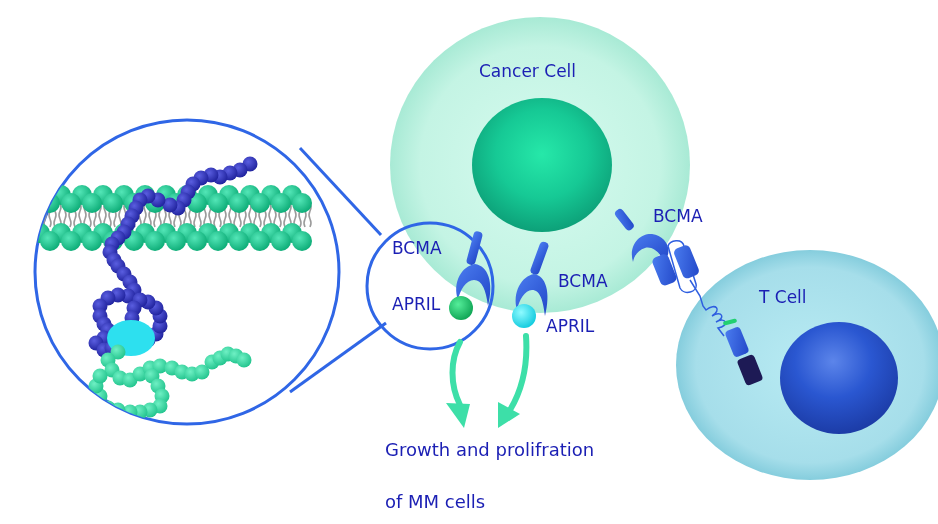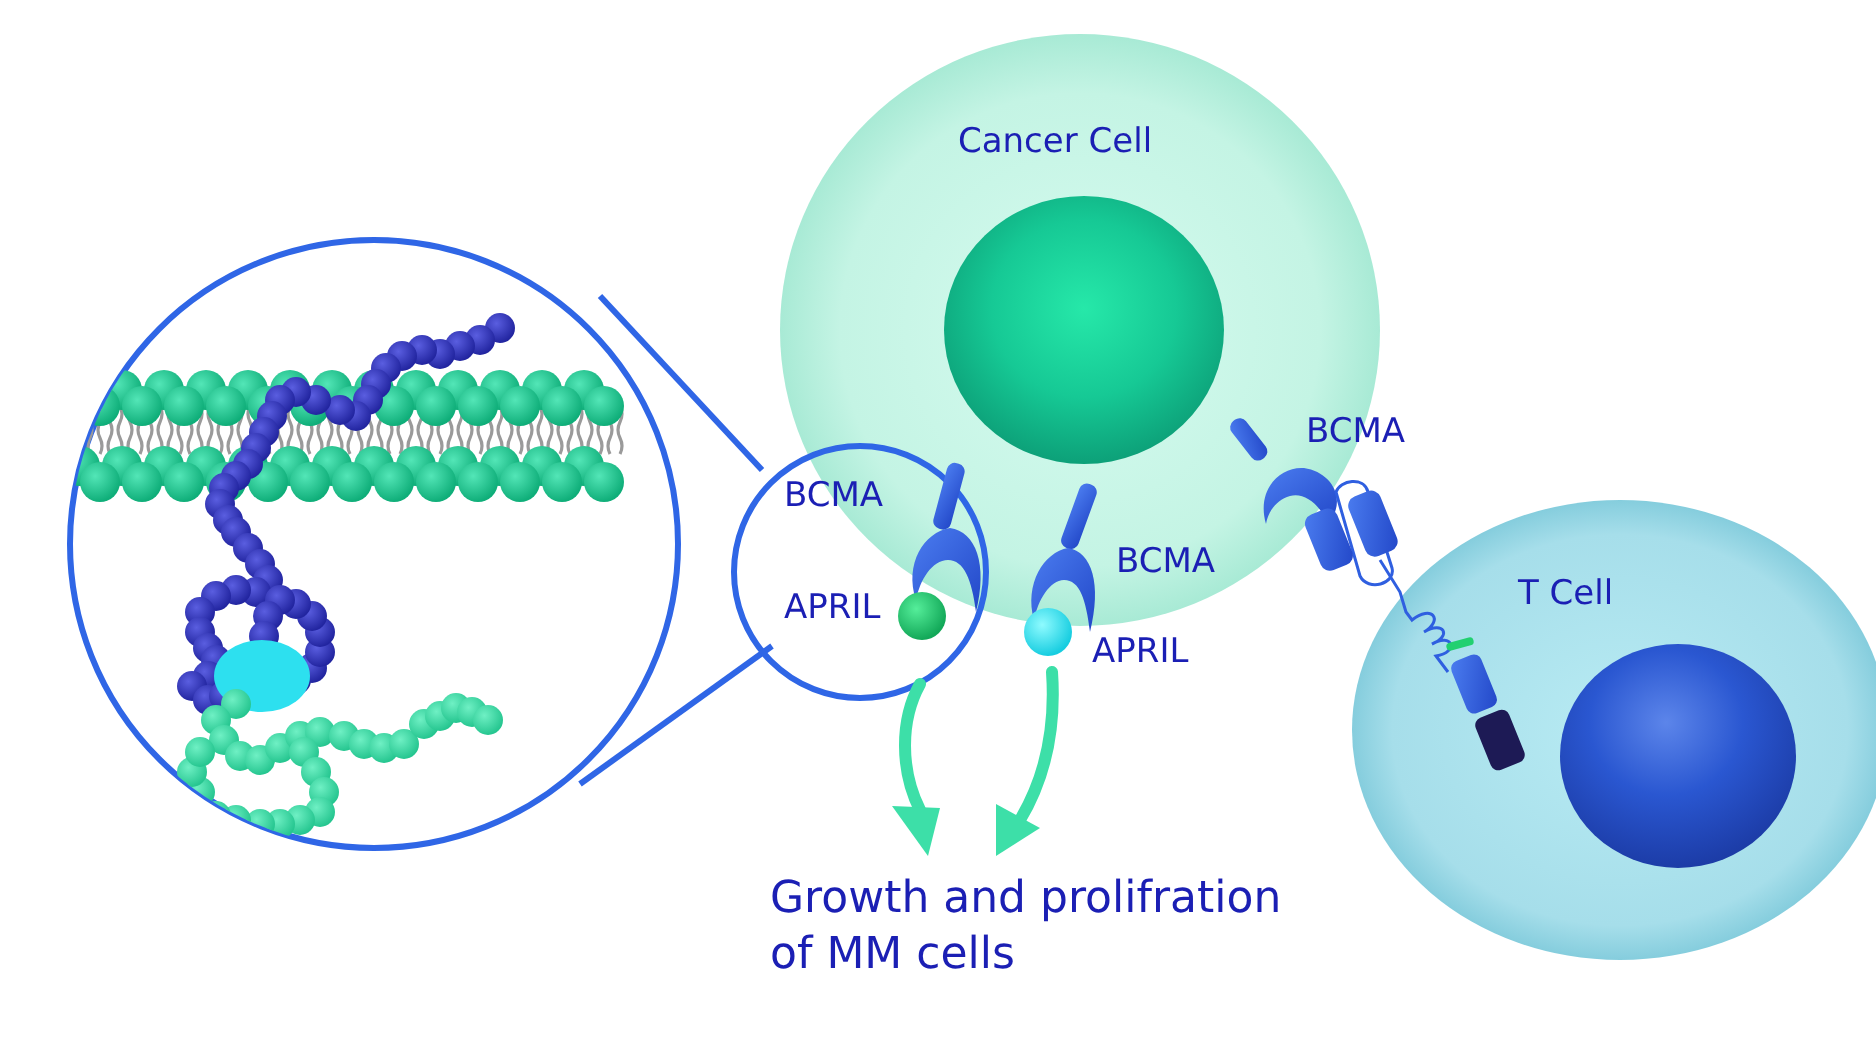--- a/index.html
+++ b/index.html
@@ -1,20 +1,20 @@
 <!DOCTYPE html>
 <html><head>
 <meta charset="utf-8">
 <style>
   html, body { margin: 0; padding: 0; background: #ffffff; }
   body { width: 938px; height: 524px; overflow: hidden; position: relative; font-family: "DejaVu Sans", sans-serif; }
   #stage { position: absolute; left: 0; top: 0; width: 800px; height: 524px; }
   .lbl { position: absolute; color: #1b1fb4; font-family: "DejaVu Sans", sans-serif; white-space: nowrap; }
   .lbl-md { font-size: 17px; }
-  .lbl-lg { font-size: 22px; line-height: 26px; }
+  .lbl-lg { font-size: 18px; line-height: 26px; }
 </style>
 </head>
 <body>
 
 <div id="stage">
 <svg width="938" height="524" viewBox="0 0 938 524" xmlns="http://www.w3.org/2000/svg">
   <defs>
     <radialGradient id="gCancerCyto" cx="50%" cy="50%" r="50%">
       <stop offset="0%" stop-color="#d6fbef"></stop>
       <stop offset="80%" stop-color="#c4f4e4"></stop>
@@ -310,14 +310,14 @@
 
 
 <div class="lbl lbl-md" style="left:479px;top:61px;">Cancer Cell</div>
 <div class="lbl lbl-md" style="left:759px;top:287px;">T Cell</div>
 <div class="lbl lbl-md" style="left:392px;top:238px;">BCMA</div>
 <div class="lbl lbl-md" style="left:392px;top:294px;">APRIL</div>
 <div class="lbl lbl-md" style="left:558px;top:271px;">BCMA</div>
 <div class="lbl lbl-md" style="left:546px;top:316px;">APRIL</div>
 <div class="lbl lbl-md" style="left:653px;top:206px;">BCMA</div>
 <div class="lbl lbl-lg" style="left:385px;top:437px;">Growth and prolifration</div>
-<div class="lbl lbl-lg" style="left:385px;top:465px;">of MM cells</div>
+<div class="lbl lbl-lg" style="left:385px;top:489px;">of MM cells</div>
 </div>
 
 </body></html>

